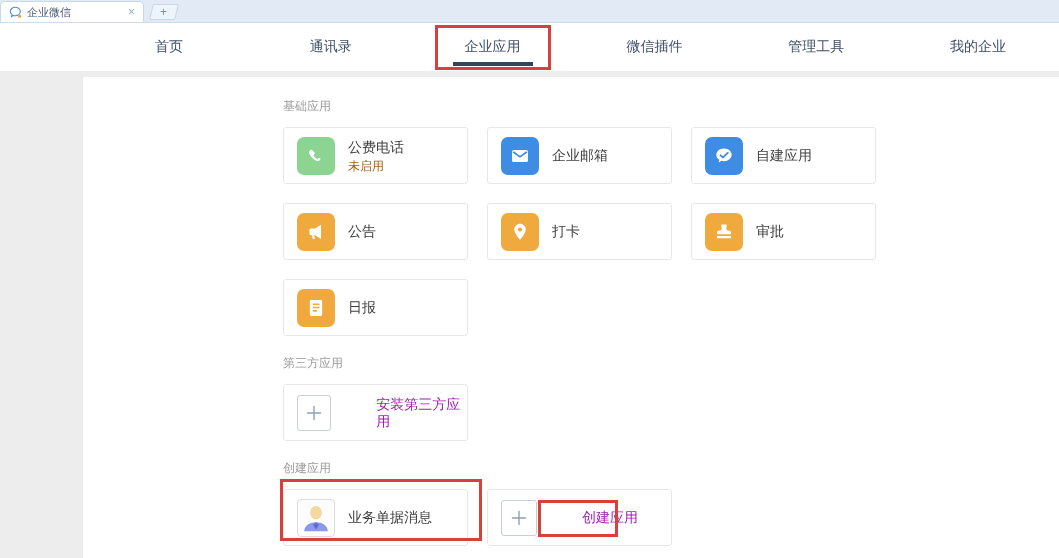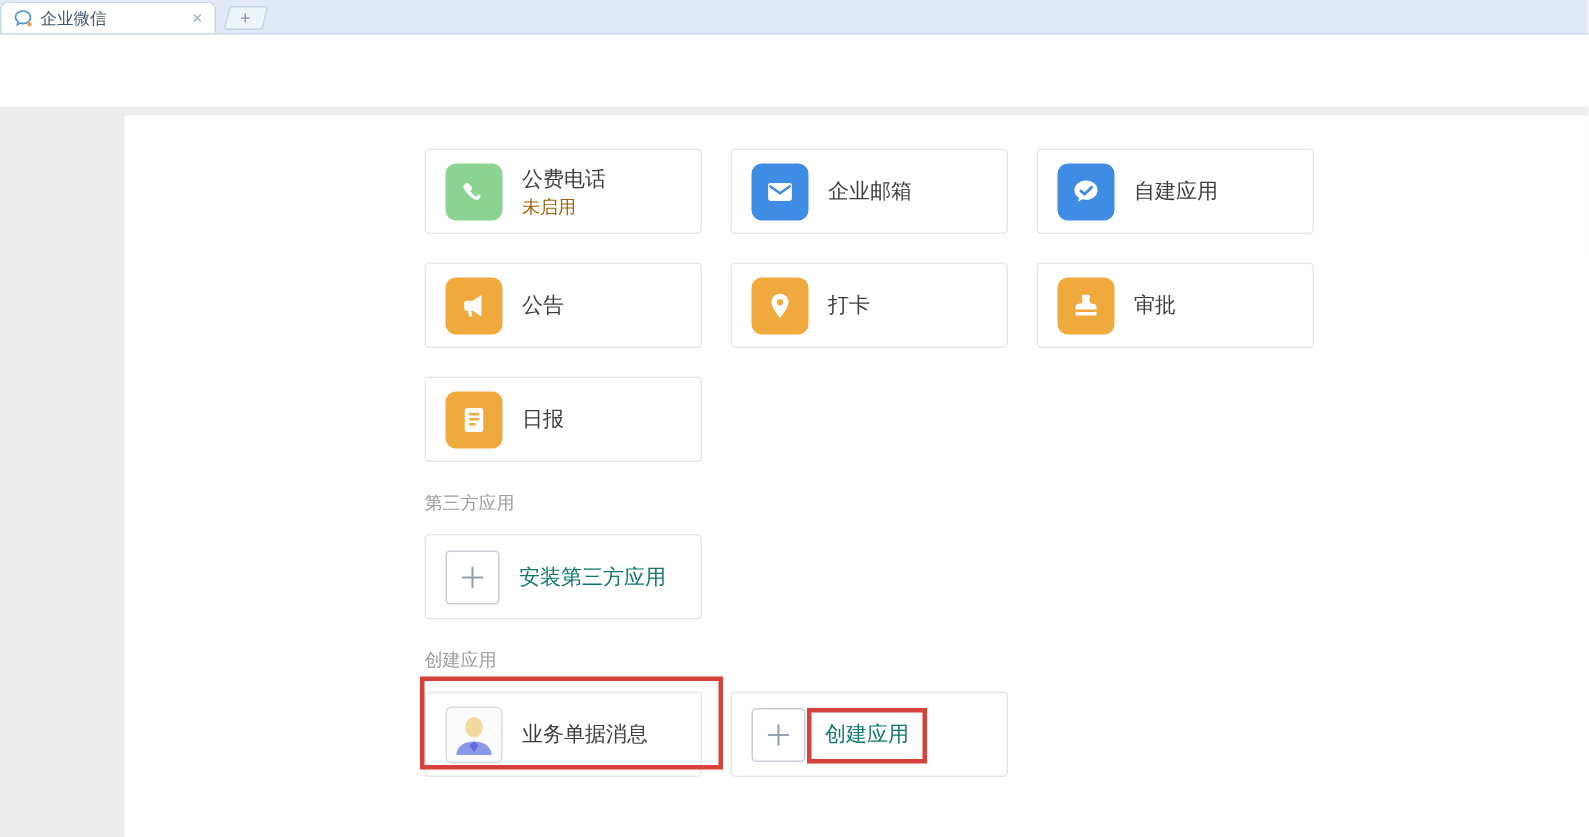--- a/index.html
+++ b/index.html
@@ -40,21 +40,21 @@
         border:1px solid #e7e7e7;border-radius:3px;display:flex;align-items:center;
         padding-left:13px;cursor:pointer;}
   .tile{width:38px;height:38px;border-radius:7px;display:flex;align-items:center;
         justify-content:center;flex-shrink:0;}
   .tile-plus{box-sizing:border-box;width:36px;height:36px;border:1px solid #c9ced6;
              border-radius:3px;background:#fff;display:flex;align-items:center;justify-content:center;}
   .tile-avatar{box-sizing:border-box;width:38px;height:38px;border:1px solid #dcdcdc;
                border-radius:4px;background:#fcfcfc;display:flex;align-items:center;justify-content:center;}
   .meta{margin-left:13px;}
   .card-title{font-size:14px;color:#3d3d3d;line-height:17px;}
-  .card-title.link{color:#0f766e;}
+  .card-title.link{color:#a21caf;margin-left:32px;}
   .card-sub{font-size:12px;color:#a16207;line-height:14px;margin-top:3px;}
 
   .redbox-card{top:-11px;left:-4px;width:202px;height:62px;}
   .redbox-label{top:10px;left:50px;width:80px;height:37px;}
 </style>
 </head>
 <body>
 
 <div class="screen">
 
@@ -67,24 +67,47 @@
         </svg>
       </span>
       <span class="tab-title">企业微信</span>
       <span class="tab-close">×</span>
     </div>
     <div class="newtab">
       <span>+</span>
     </div>
   </div>
 
+  <div class="nav">
+    <div class="nav-item">
+      <span>首页</span>
+    </div>
+    <div class="nav-item">
+      <span>通讯录</span>
+    </div>
+    <div class="nav-item active">
+      <span>企业应用</span>
+      <span class="nav-underline"></span>
+      <span class="redbox redbox-nav"></span>
+    </div>
+    <div class="nav-item">
+      <span>微信插件</span>
+    </div>
+    <div class="nav-item">
+      <span>管理工具</span>
+    </div>
+    <div class="nav-item">
+      <span>我的企业</span>
+    </div>
+  </div>
 
   <div class="page">
     <div class="panel">
 
+      <div class="section-title">基础应用</div>
       <div class="grid">
 
         <div class="card">
           <div class="tile" style="background: rgb(140, 212, 146);">
             <svg width="22" height="22" viewBox="0 0 20 20">
               <path d="M13.9 12.1c-.5-.5-1.3-.5-1.8 0l-.8.8c-1.4-.8-2.8-2.2-3.6-3.6l.8-.8c.5-.5.5-1.3 0-1.8L6.6 4.8c-.5-.5-1.3-.5-1.8 0l-.6.6c-.7.7-.8 1.8-.2 2.8 1.4 2.6 3.6 4.8 6.2 6.2 1 .5 2.1.5 2.8-.2l.6-.6c.5-.5.5-1.3 0-1.8l-1.7-1.7z" fill="#fff"></path>
             </svg>
           </div>
           <div class="meta">
             <div class="card-title">公费电话</div>

